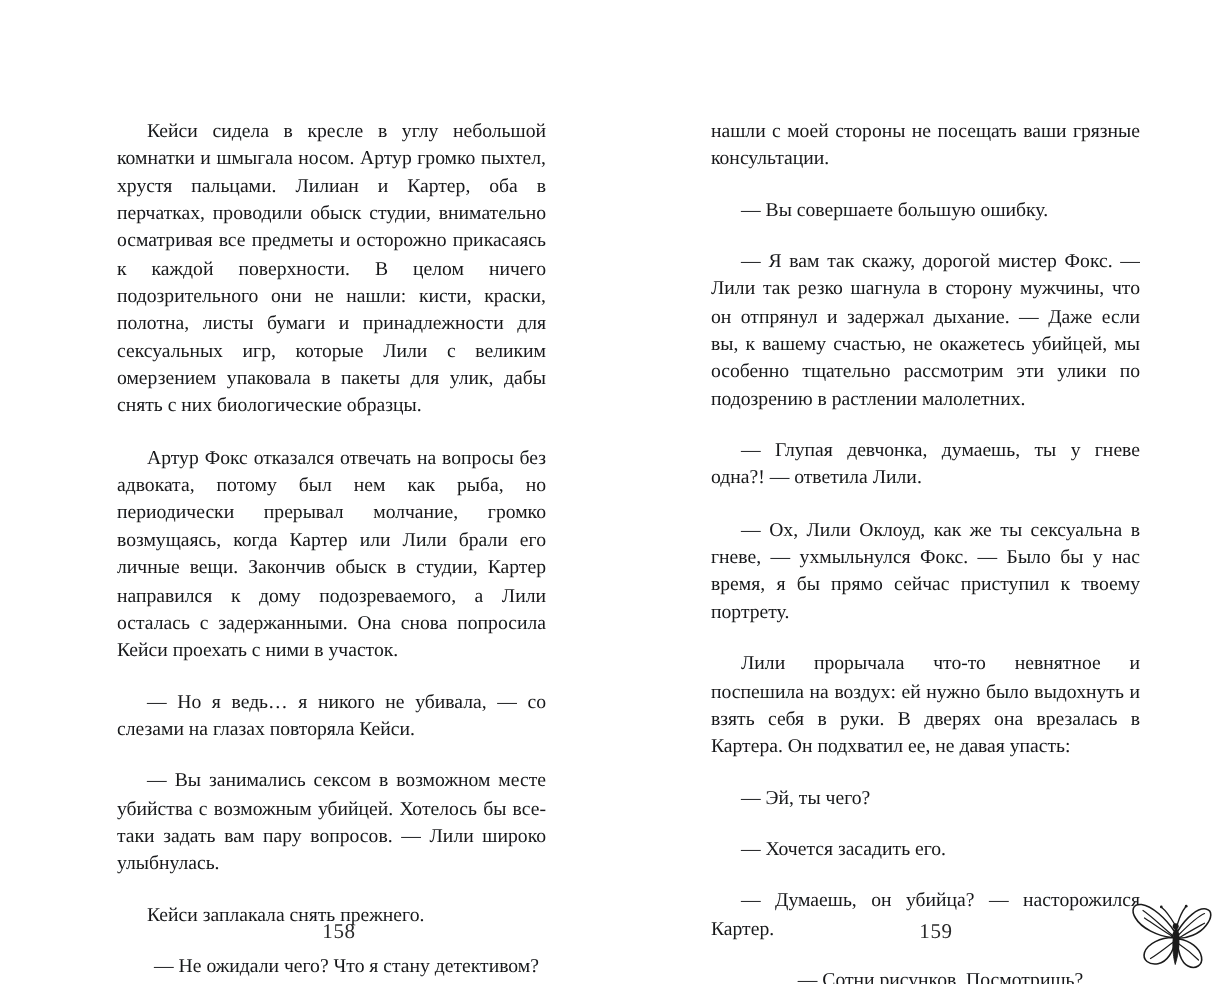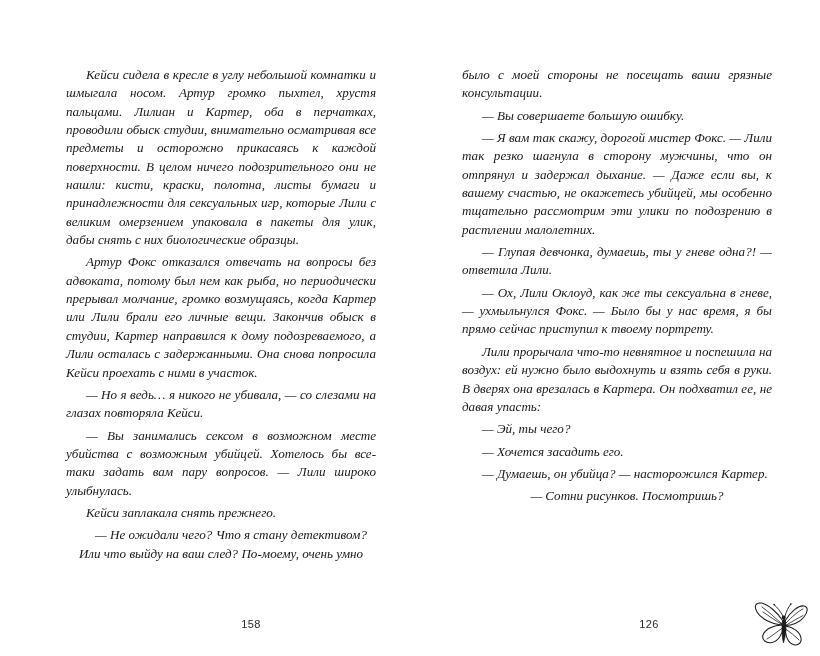--- a/index.html
+++ b/index.html
@@ -40,39 +40,37 @@
   }
   .page-left .text-block {
     left: 62px;
     width: 318px;
   }
   .page-right .text-block {
     left: 48px;
     width: 318px;
   }
   .text-block p {
-    margin: 4px;
+    margin: 16px;
     text-indent: 20px;
-    font-style: italic;
   }
   .text-block p.no-indent {
     text-indent: 0;
   }
   .text-block p:last-child {
     text-align: center;
   }
 
   .folio {
     position: absolute;
     bottom: 0;
-    font-size: 11px;
+    font-size: 14px;
     color: #2a2a2a;
     letter-spacing: 0.4px;
-    font-family: Liberation Sans, sans-serif;
-    margin-left: 25px;
+    font-family: Liberation Serif, serif;
   }
   .page-left .folio {
     left: 0;
     width: 410px;
     text-align: center;
     bottom: 26px;
     padding-left: 42px;
     box-sizing: border-box;
   }
   .page-right .folio {
@@ -109,32 +107,32 @@
       <p>— Но я ведь… я никого не убивала, — со слезами на глазах повторяла Кейси.</p>
       <p>— Вы занимались сексом в возможном месте убийства с возможным убийцей. Хотелось бы все-таки задать вам пару вопросов. — Лили широко улыбнулась.</p>
       <p>Кейси заплакала снять прежнего.</p>
       <p>— Не ожидали чего? Что я стану детективом? Или что выйду на ваш след? По-моему, очень умно</p>
     </div>
     <div class="folio">158</div>
   </div>
 
   <div class="page page-right">
     <div class="text-block">
-      <p class="no-indent">было с моей стороны не посещать ваши грязные консультации.</p>
+      <p class="no-indent">нашли с моей стороны не посещать ваши грязные консультации.</p>
       <p>— Вы совершаете большую ошибку.</p>
       <p>— Я вам так скажу, дорогой мистер Фокс. — Лили так резко шагнула в сторону мужчины, что он отпрянул и задержал дыхание. — Даже если вы, к вашему счастью, не окажетесь убийцей, мы особенно тщательно рассмотрим эти улики по подозрению в растлении малолетних.</p>
       <p>— Глупая девчонка, думаешь, ты у гневе одна?! — ответила Лили.</p>
       <p>— Ох, Лили Оклоуд, как же ты сексуальна в гневе, — ухмыльнулся Фокс. — Было бы у нас время, я бы прямо сейчас приступил к твоему портрету.</p>
       <p>Лили прорычала что-то невнятное и поспешила на воздух: ей нужно было выдохнуть и взять себя в руки. В дверях она врезалась в Картера. Он подхватил ее, не давая упасть:</p>
       <p>— Эй, ты чего?</p>
       <p>— Хочется засадить его.</p>
       <p>— Думаешь, он убийца? — насторожился Картер.</p>
       <p>— Сотни рисунков. Посмотришь?</p>
     </div>
-    <div class="folio">126</div>
+    <div class="folio">159</div>
 
     <div class="butterfly-ornament">
       <svg viewBox="0 0 62 50" xmlns="http://www.w3.org/2000/svg">
         <g fill="#ffffff" stroke="#1b1b1b" stroke-width="1.05" stroke-linejoin="round">
 
           <path d="M33 21 C27 12 18 4 11 3 C5 2.5 4 7 7 12 C11 19 22 24 31 25 Z"></path>
 
           <path d="M35 21 C41 11 49 5 54 6 C58.5 7 58 12 54 17 C49.5 23 41 25.5 36 25.5 Z"></path>
 
           <path d="M32 25 C24 25 15 29 13 35 C11.5 40 16 43.5 22 42.5 C28 41.5 32.5 34 33.5 27 Z"></path>

